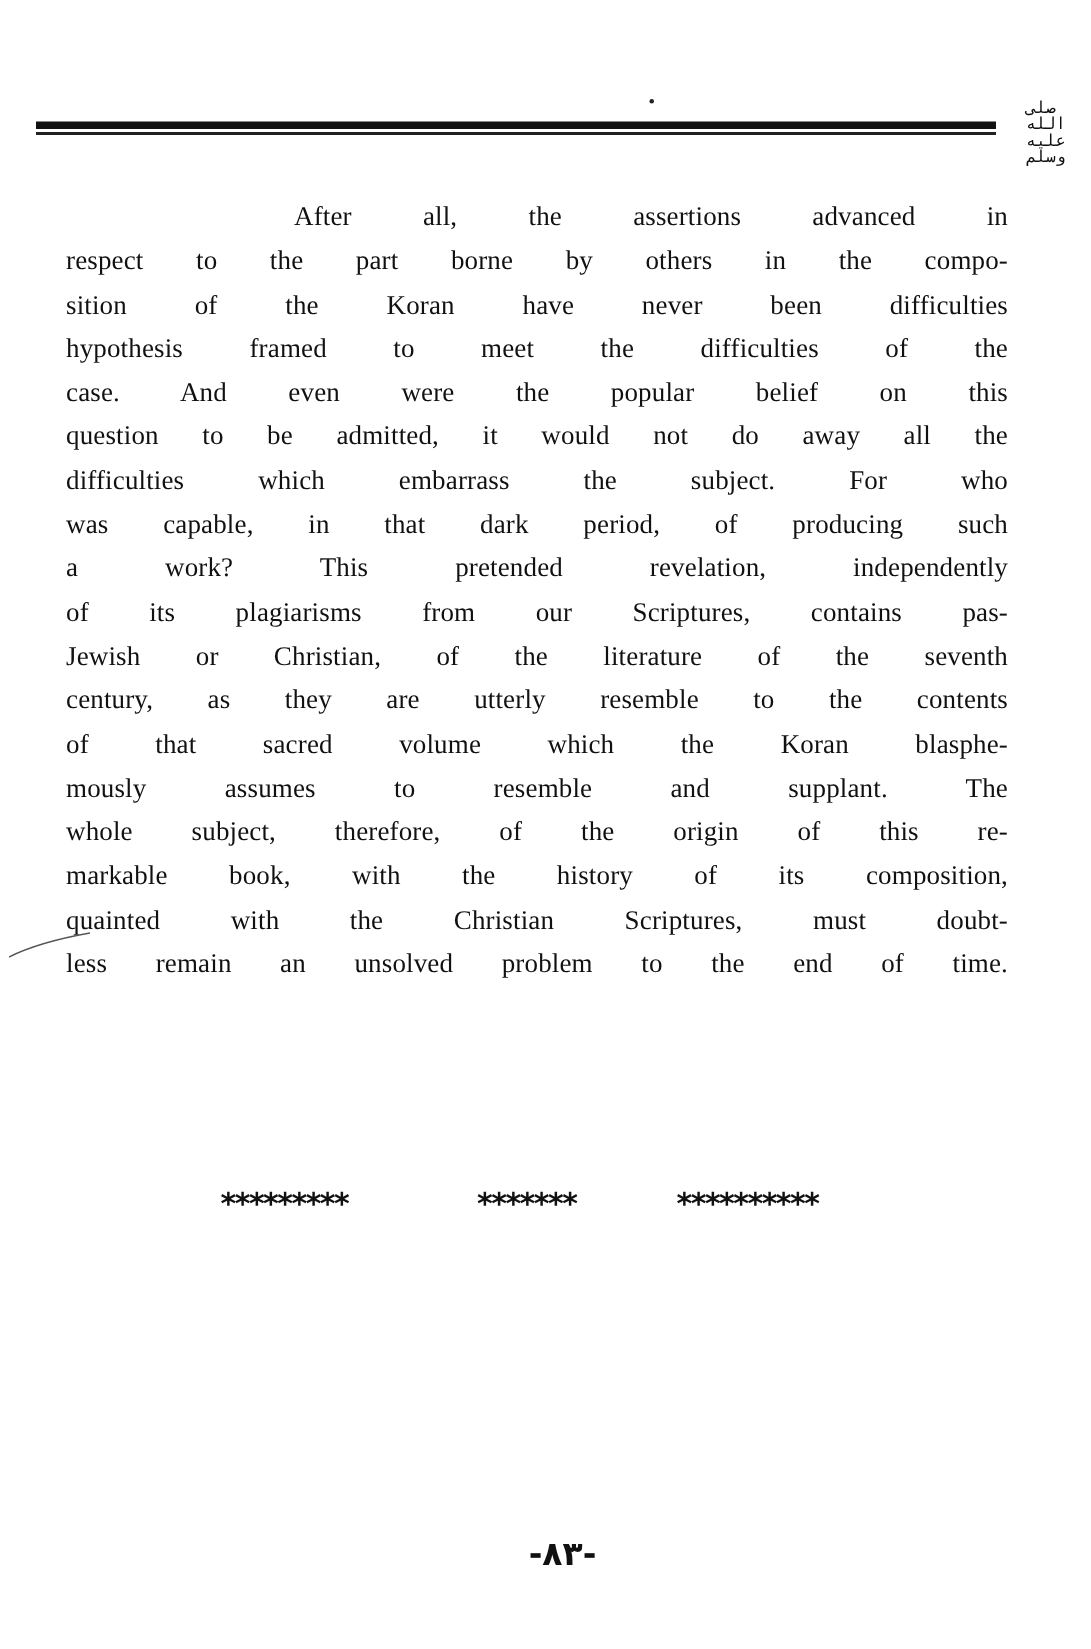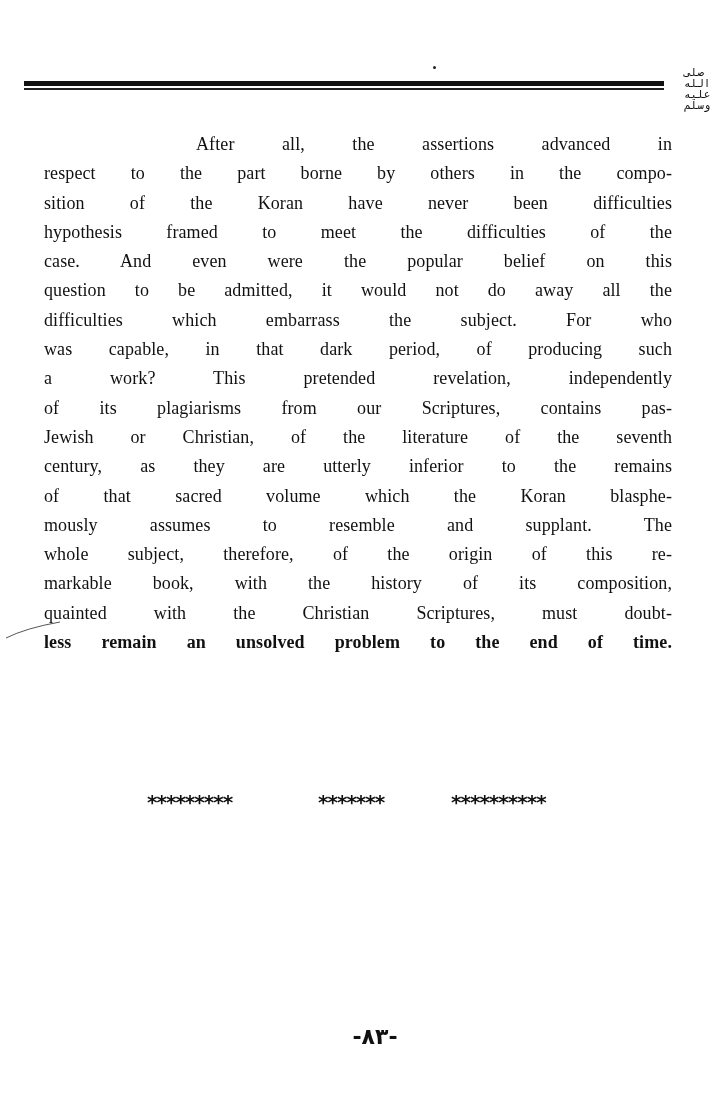--- a/index.html
+++ b/index.html
@@ -18,21 +18,21 @@
     font-family: Liberation Mono, monospace; font-size: 11px; line-height: 11px;
     text-align: left; color: #111; direction: rtl; margin-left: 16px;
   }
   .text-block {
     position: absolute; left: 44px; top: 130px; width: 628px;
     font-size: 18px; line-height: 29.3px; text-align: justify;
     letter-spacing: 0.1px;
   }
   .text-block .line { display: block; text-align-last: justify; white-space: nowrap; height: 29.3px; }
   .text-block .line.first { padding-left: 152px; }
-  .text-block .line.last { text-align-last: justify; font-weight: bold; }
+  .text-block .line.last { text-align-last: justify; }
   .margin-stroke {
     position: absolute; left: 6px; top: 620px; width: 54px; height: 20px;
   }
   .stars {
     position: absolute; top: 790px; font-family: "DejaVu Sans", sans-serif;
     font-size: 20px; font-weight: bold; letter-spacing: -1px; color: #111;
   }
   .stars.s1 { left: 147px; }
   .stars.s2 { left: 318px; }
   .stars.s3 { left: 451px; }
@@ -59,21 +59,21 @@
   <span class="line">respect to the part borne by others in the compo-</span>
   <span class="line">sition of the Koran have never been difficulties</span>
   <span class="line">hypothesis framed to meet the difficulties of the</span>
   <span class="line">case. And even were the popular belief on this</span>
   <span class="line">question to be admitted, it would not do away all the</span>
   <span class="line">difficulties which embarrass the subject. For who</span>
   <span class="line">was capable, in that dark period, of producing such</span>
   <span class="line">a work? This pretended revelation, independently</span>
   <span class="line">of its plagiarisms from our Scriptures, contains pas-</span>
   <span class="line">Jewish or Christian, of the literature of the seventh</span>
-  <span class="line">century, as they are utterly inferior to the remains</span>
+  <span class="line">century, as they are utterly resemble to the contents</span>
   <span class="line">of that sacred volume which the Koran blasphe-</span>
   <span class="line">mously assumes to resemble and supplant. The</span>
   <span class="line">whole subject, therefore, of the origin of this re-</span>
   <span class="line">markable book, with the history of its composition,</span>
   <span class="line">quainted with the Christian Scriptures, must doubt-</span>
   <span class="line last">less remain an unsolved problem to the end of time.</span>
 </div>
 
 <svg class="margin-stroke" viewBox="0 0 54 20">
   <path d="M0 18 Q 20 8 54 2" stroke="#555" stroke-width="1" fill="none"></path>

